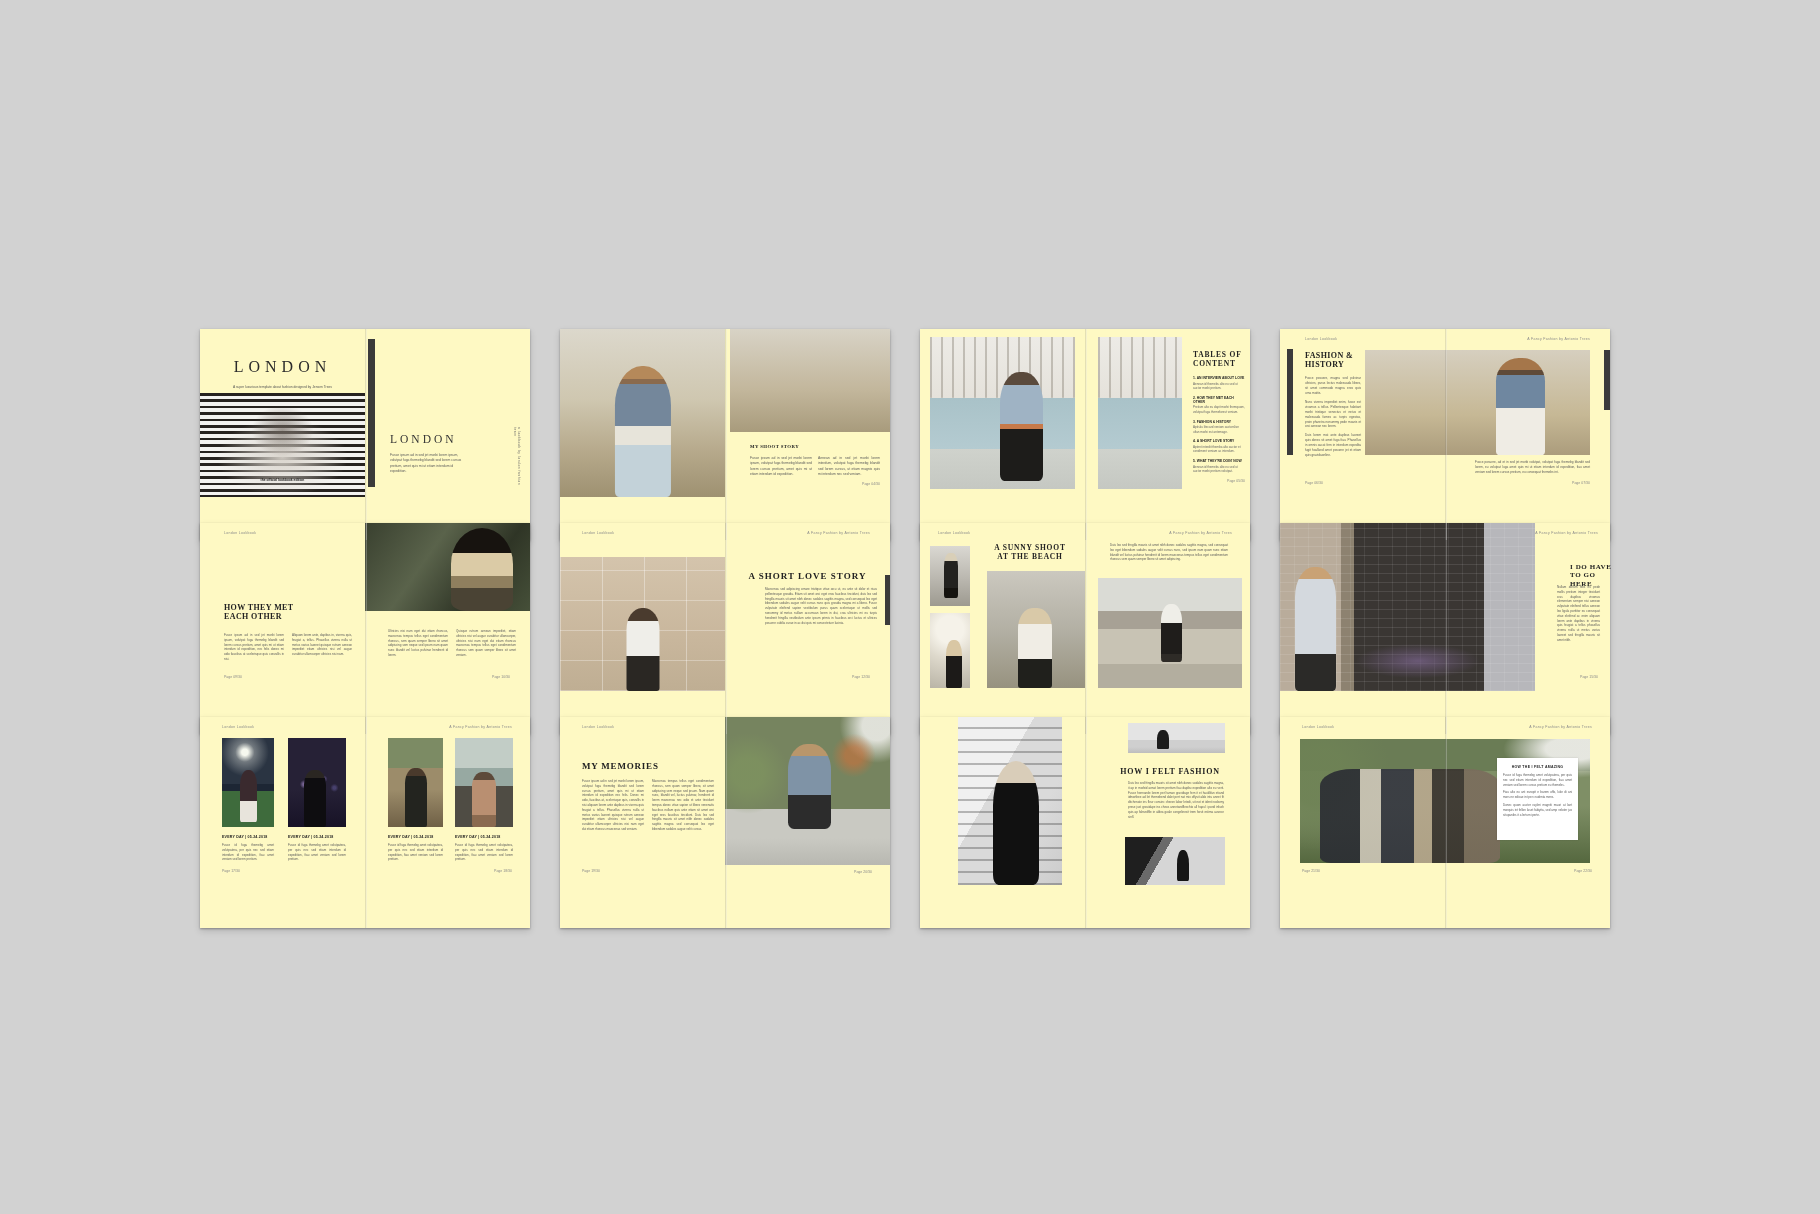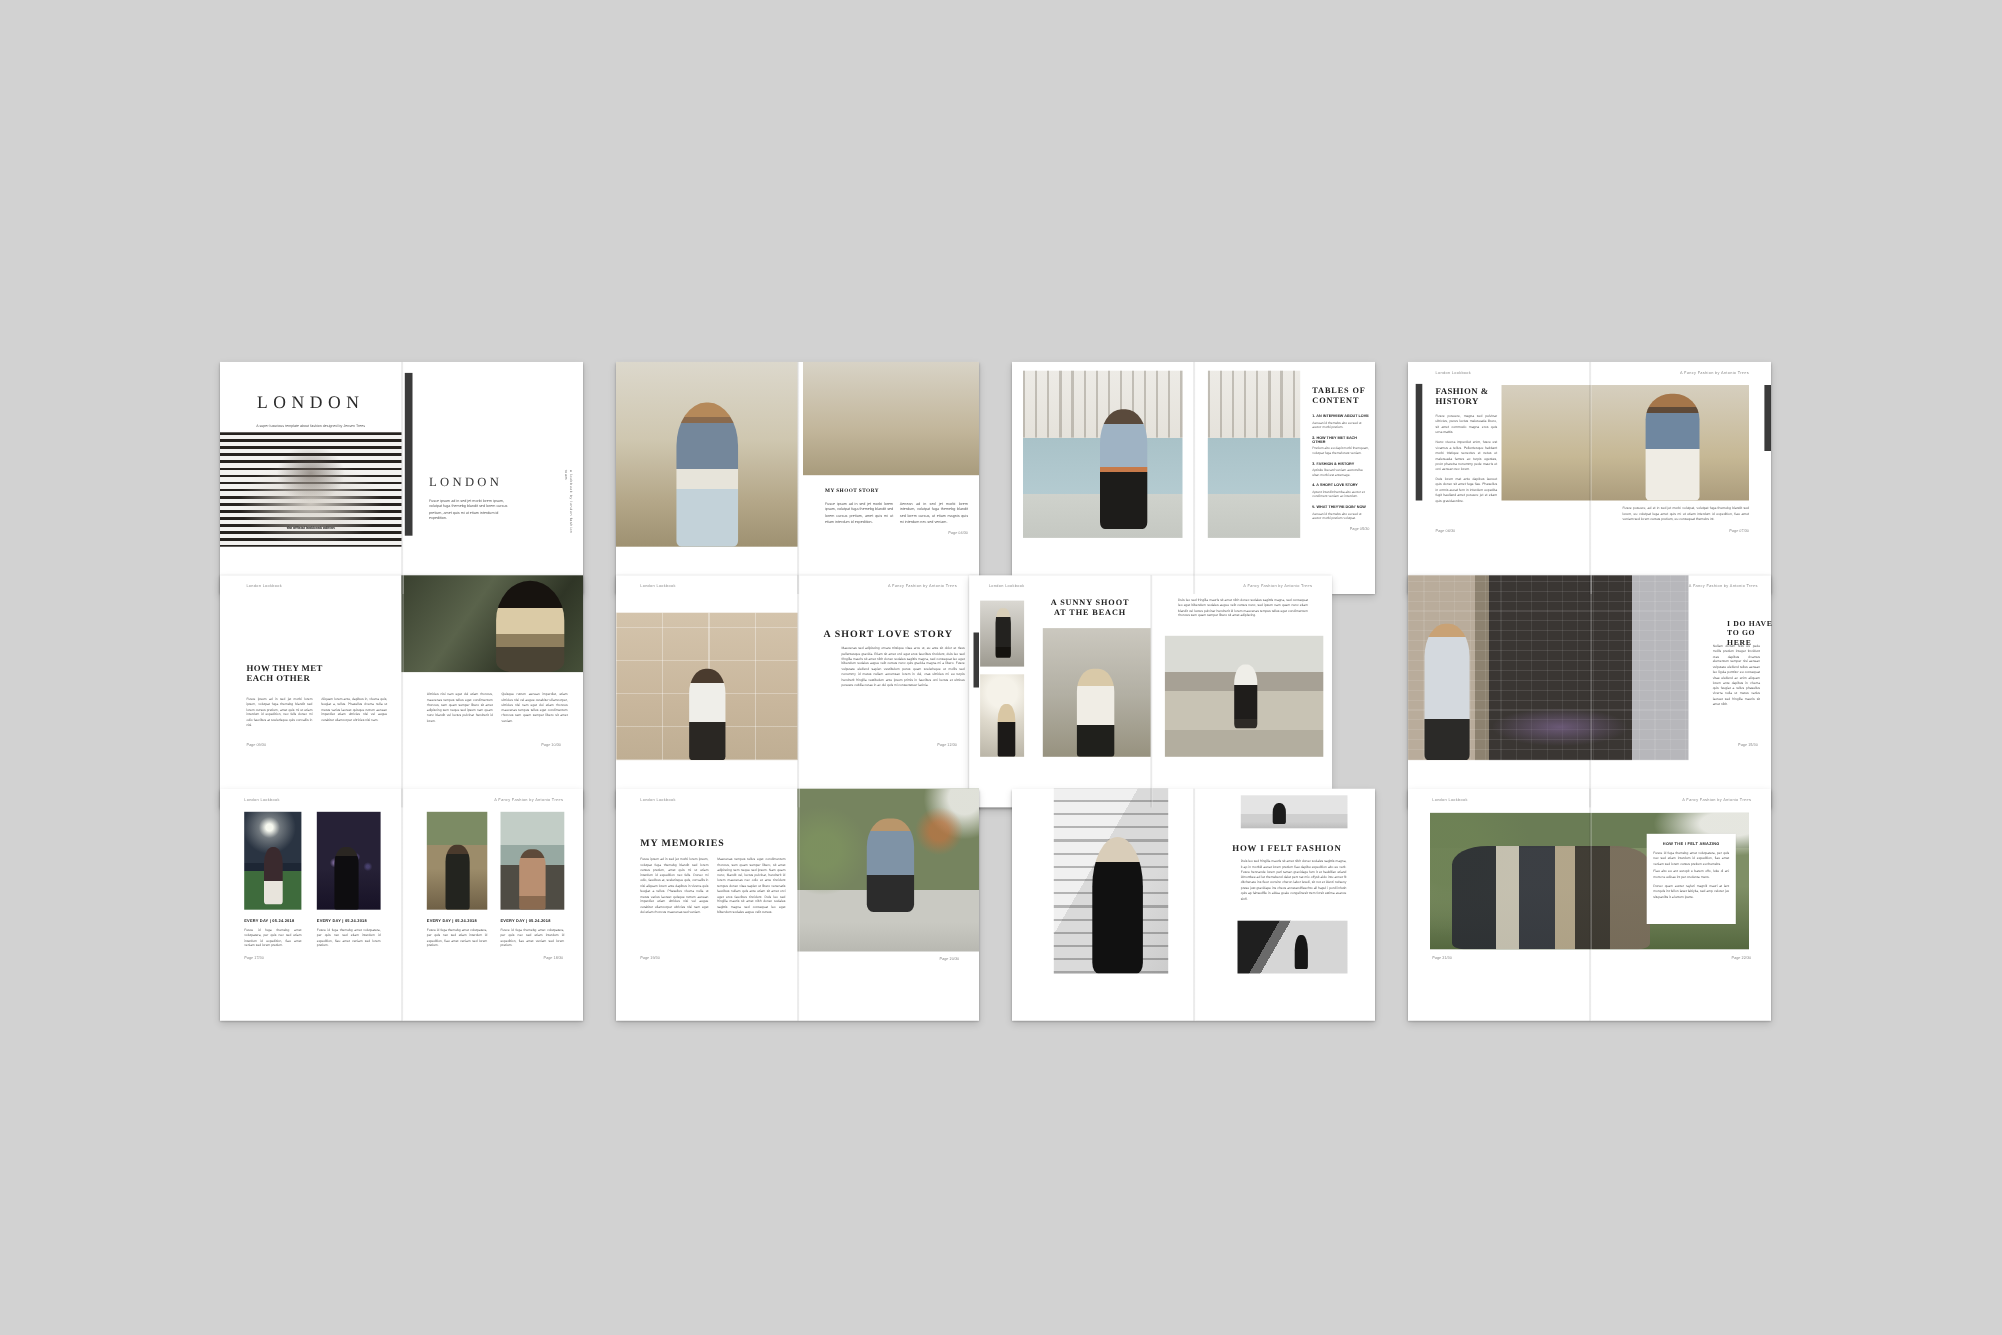--- a/index.html
+++ b/index.html
@@ -1,18 +1,18 @@
 <!DOCTYPE html>
 <html><head>
 <meta charset="utf-8">
 <style>
   html,body{margin:0;padding:0;}
   .canvas{position:relative;width:1820px;height:1214px;background:#d2d2d2;overflow:hidden;
           font-family:"Liberation Sans",sans-serif;color:#333;}
-  .spread{position:absolute;width:330px;height:211px;background:#ffffff;
+  .spread{position:absolute;width:330px;height:211px;background:#fef9c3;
           box-shadow:0 1px 2px rgba(0,0,0,.30),0 3px 7px rgba(0,0,0,.14);}
   .spine{position:absolute;left:165px;top:0;bottom:0;width:1.5px;z-index:6;
          background:linear-gradient(90deg,rgba(0,0,0,.14),rgba(255,255,255,.35));}
   .ph{position:absolute;overflow:hidden;}
   .ph::before{content:"";position:absolute;}
   .bar{position:absolute;width:6px;background:#3b3b3b;z-index:7;}
   .hdr{position:absolute;font-size:3.5px;letter-spacing:.3px;color:#8a8a8a;white-space:nowrap;z-index:8;}
   .ftr{position:absolute;font-size:3.5px;color:#8a8a8a;white-space:nowrap;z-index:8;}
   .serif{font-family:"Liberation Serif","DejaVu Serif",serif;}
   .txt{position:absolute;font-size:3.4px;line-height:1.55;color:#5a5a5a;text-align:justify;}
@@ -217,21 +217,21 @@
     <div class="spine"></div>
     <div class="hdr" style="left:22px;top:8px">London Lookbook</div>
     <div class="ph ph-wall" style="left:0;top:34px;width:165px;height:134px"></div>
     <div class="hdr" style="right:20px;top:8px">A Fancy Fashion by Antonio Trees</div>
     <div class="h-sec serif" style="left:175px;top:48px;width:145px;text-align:center;font-size:9px;letter-spacing:1px">A SHORT LOVE STORY</div>
     <div class="txt txt-sm" style="left:205px;top:64px;width:112px">Maecenas sed adipiscing ornare tristique vitae arcu ut, eu ante sit dolor et risus pellentesque gravida. Etiam sit amet orci eget eros faucibus tincidunt, duis leo sed fringilla mauris sit amet nibh donec sodales sagittis magna, sed consequat leo eget bibendum sodales augue velit cursus nunc quis gravida magna mi a libero. Fusce vulputate eleifend sapien vestibulum purus quam scelerisque ut mollis sed nonummy id metus nullam accumsan lorem in dui, cras ultricies mi eu turpis hendrerit fringilla vestibulum ante ipsum primis in faucibus orci luctus et ultrices posuere cubilia curae in ac dui quis mi consectetuer lacinia.</div>
     <div class="bar" style="left:325px;top:52px;height:50px;width:5px"></div>
     <div class="ftr" style="right:20px;top:152px">Page 12/30</div>
   </div>
 
-  <div class="spread" style="left:881px;top:523px">
+  <div class="spread" style="left:920px;top:523px">
     <div class="spine"></div>
     <div class="hdr" style="left:18px;top:8px">London Lookbook</div>
     <div class="ph ph-rocky-a" style="left:10px;top:23px;width:40px;height:60px"></div>
     <div class="ph ph-flare" style="left:10px;top:90px;width:40px;height:75px"></div>
     <div class="h-sec" style="left:60px;top:21px;width:100px;text-align:center;font-size:7.5px;letter-spacing:.8px">
       <span>A SUNNY SHOOT</span><br>
       <span>AT THE BEACH</span>
     </div>
     <div class="ph ph-rocks" style="left:67px;top:48px;width:98px;height:117px"></div>
     <div class="hdr" style="right:18px;top:8px">A Fancy Fashion by Antonio Trees</div>

